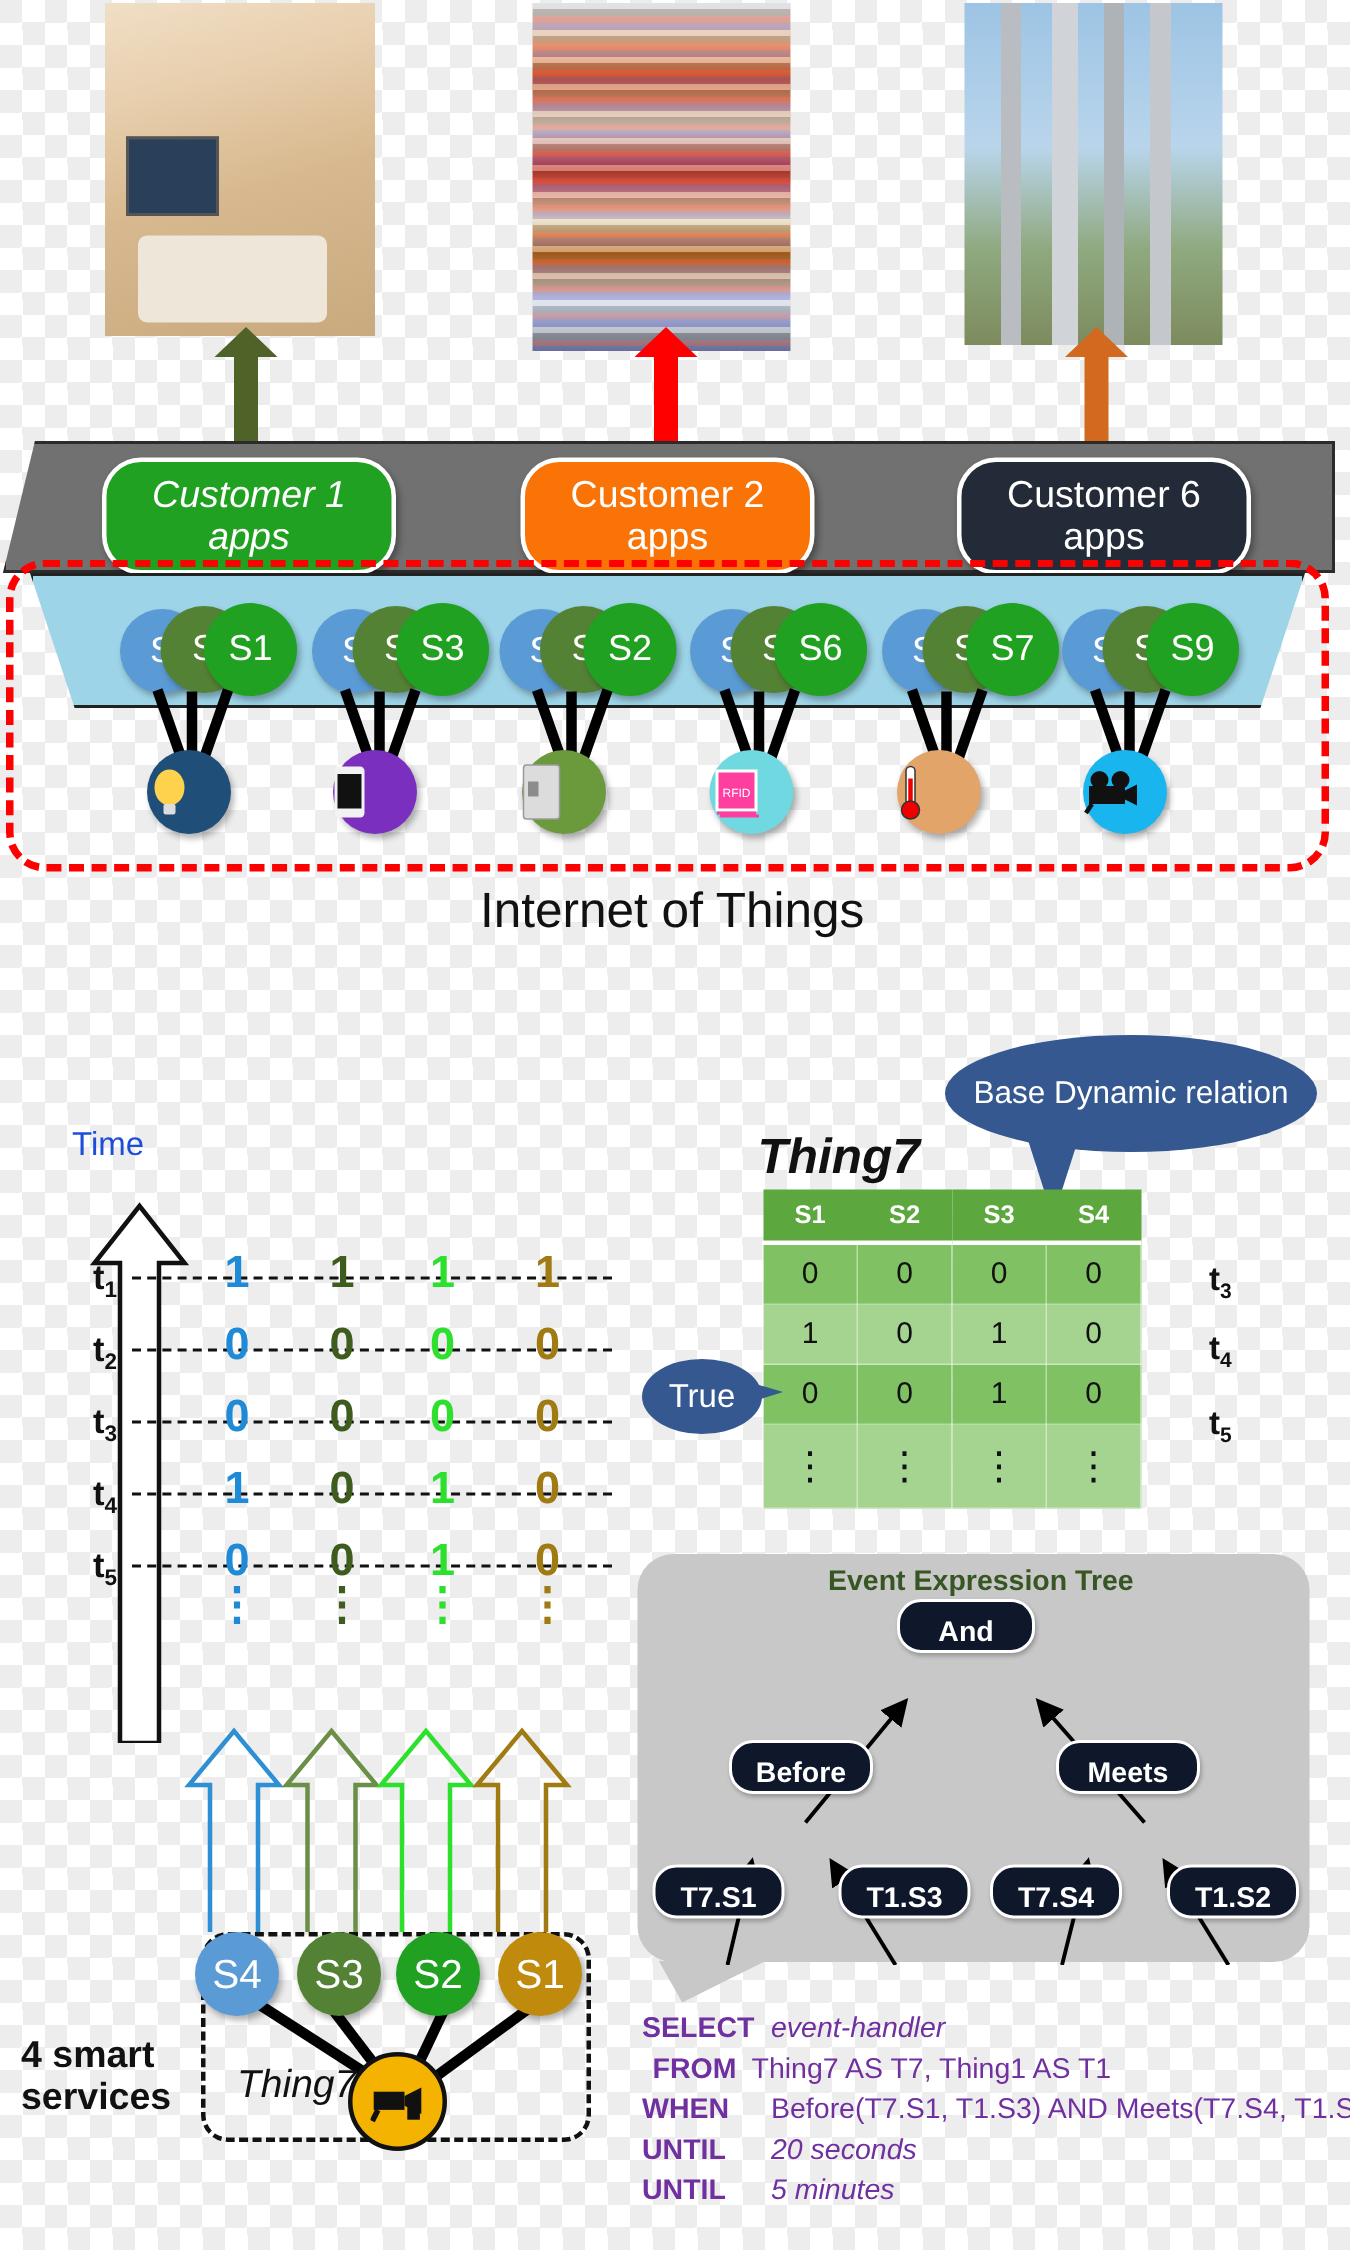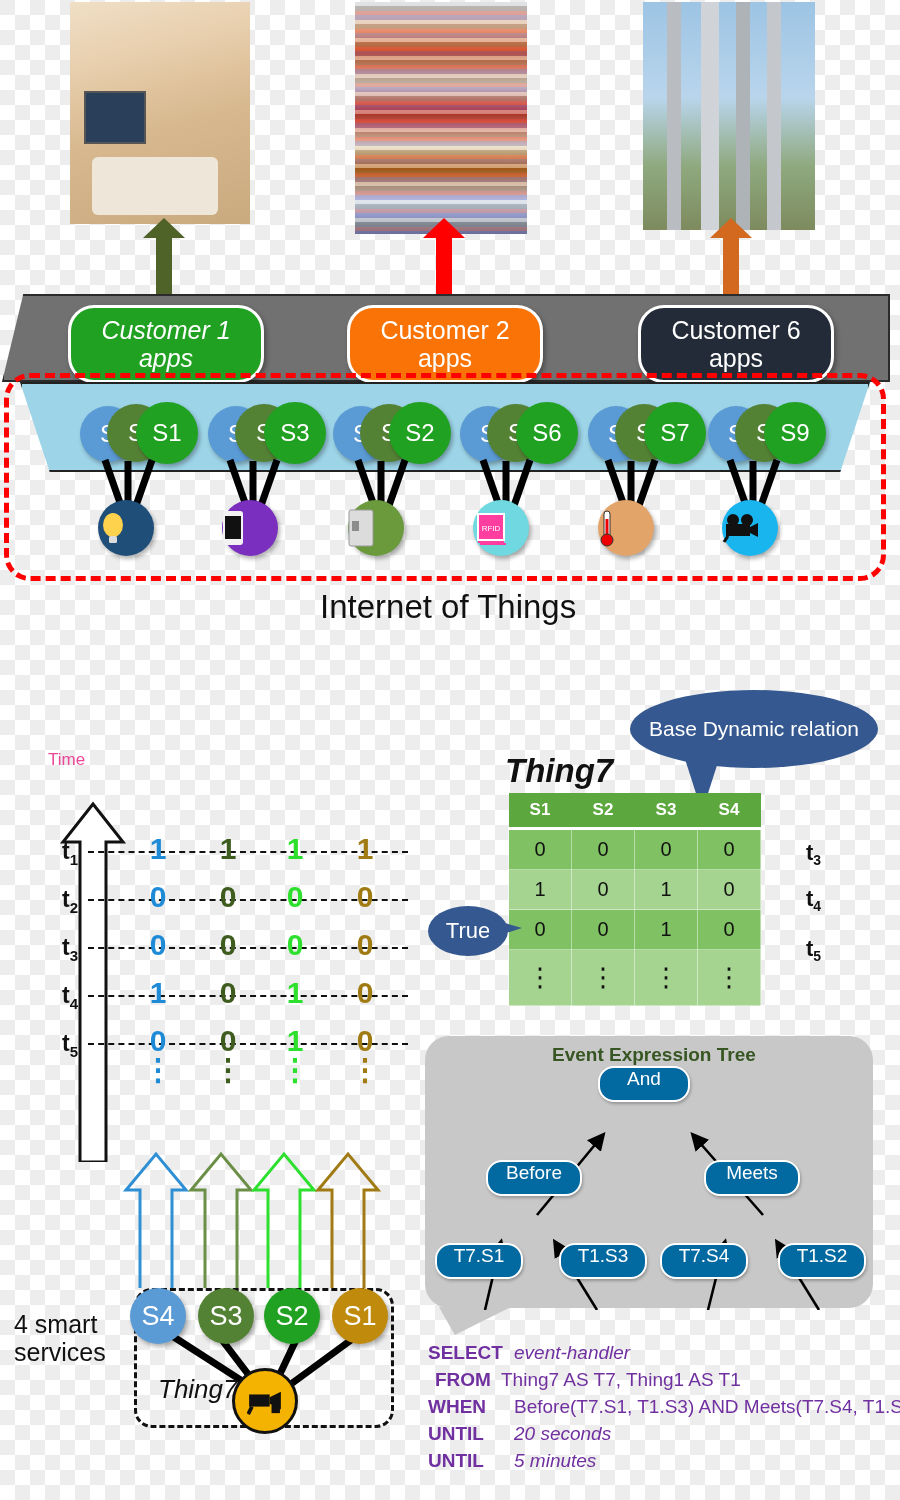--- a/index.html
+++ b/index.html
@@ -53,21 +53,21 @@
   .sc-olive{background:#548235;}
   .sc-green{background:#21a121;}
 
   
   .device{position:absolute;border-radius:50%;display:flex;align-items:center;
     justify-content:flex-start;box-shadow:2px 3px 4px rgba(0,0,0,.3);font-size:28px;}
 
   .iot-label{position:absolute;font-size:33px;color:#111;}
 
   
-  .time-label{position:absolute;font-size:17px;color:#ec4899;}
+  .time-label{position:absolute;font-size:22px;color:#1d4ed8;}
   .tlabel{position:absolute;font-size:23px;font-weight:bold;color:#111;}
   .tlabel sub{font-size:15px;font-weight:bold;}
   .dashrow{position:absolute;height:0;border-top:2.5px dashed #111;}
   .bit{position:absolute;font-size:30px;font-weight:600;text-align:center;width:40px;}
   .vdots{position:absolute;font-size:30px;font-weight:900;line-height:.55;text-align:center;width:40px;}
 
   .smart-label{position:absolute;font-size:25px;color:#111;line-height:1.12;}
   .svc{position:absolute;border-radius:50%;display:flex;align-items:center;justify-content:center;
     color:#fff;font-size:27px;box-shadow:2px 3px 4px rgba(0,0,0,.3);}
   .dashbox{position:absolute;border:3px dashed #111;border-radius:18px;}
@@ -88,22 +88,22 @@
   .trow-label sub{font-size:14px;}
 
   .callout{position:absolute;background:#34588f;color:#fff;border-radius:50%;
     display:flex;align-items:center;justify-content:center;text-align:center;line-height:1.1;}
 
   
   .eetbox{position:absolute;background:#c8c8c8;border-radius:24px;}
   .eetbox:after{content:"";position:absolute;left:14px;bottom:-27px;width:72px;height:28px;
     background:#c8c8c8;clip-path:polygon(0 0,100% 0,22% 100%);}
   .eettitle{position:absolute;font-size:19px;font-weight:bold;color:#375623;}
-  .node{position:absolute;background:#0369a1;border:2.5px solid #fff;border-radius:16px;
-    color:#fff;font-size:19px;font-weight:400;display:flex;align-items:flex-start;justify-content:center;
+  .node{position:absolute;background:#0f172a;border:2.5px solid #fff;border-radius:16px;
+    color:#fff;font-size:19px;font-weight:700;display:flex;align-items:flex-end;justify-content:center;
     box-shadow:1px 2px 3px rgba(0,0,0,.25);}
 
   
   .qline{position:absolute;font-size:19px;color:#7030a0;white-space:nowrap;}
   .qkw{font-weight:bold;}
   .qit{font-style:italic;}
   .qn{display:inline-block;width:86px;}
 </style>
 </head>
 <body>
@@ -336,21 +336,21 @@
 
 <svg class="abs" style="left:120px;top:1148px;width:290px;height:140px;" viewBox="0 0 290 140">
   <g fill="none" stroke-width="3">
     <path d="M20 140 L20 42 L6 42 L36 6 L66 42 L52 42 L52 140" stroke="#2f8fd4"></path>
     <path d="M85 140 L85 42 L71 42 L101 6 L131 42 L117 42 L117 140" stroke="#6b8f47"></path>
     <path d="M148 140 L148 42 L134 42 L164 6 L194 42 L180 42 L180 140" stroke="#2ee02e"></path>
     <path d="M212 140 L212 42 L198 42 L228 6 L258 42 L244 42 L244 140" stroke="#a07a12"></path>
   </g>
 </svg>
 
-<div class="smart-label" style="left:14px;top:1310px;">
+<div class="smart-label" style="left:14px;top:1356px;font-weight:bold;">
   <span>4 smart</span><br>
   <span>services</span>
 </div>
 
 <div class="dashbox" style="left:134px;top:1288px;width:254px;height:134px;"></div>
 
 <svg class="abs" style="left:130px;top:1310px;width:270px;height:110px;" viewBox="0 0 270 110">
   <g stroke="#000" stroke-width="7" fill="none">
     <path d="M36 22 L134 85"></path>
     <path d="M92 30 L134 85"></path>

